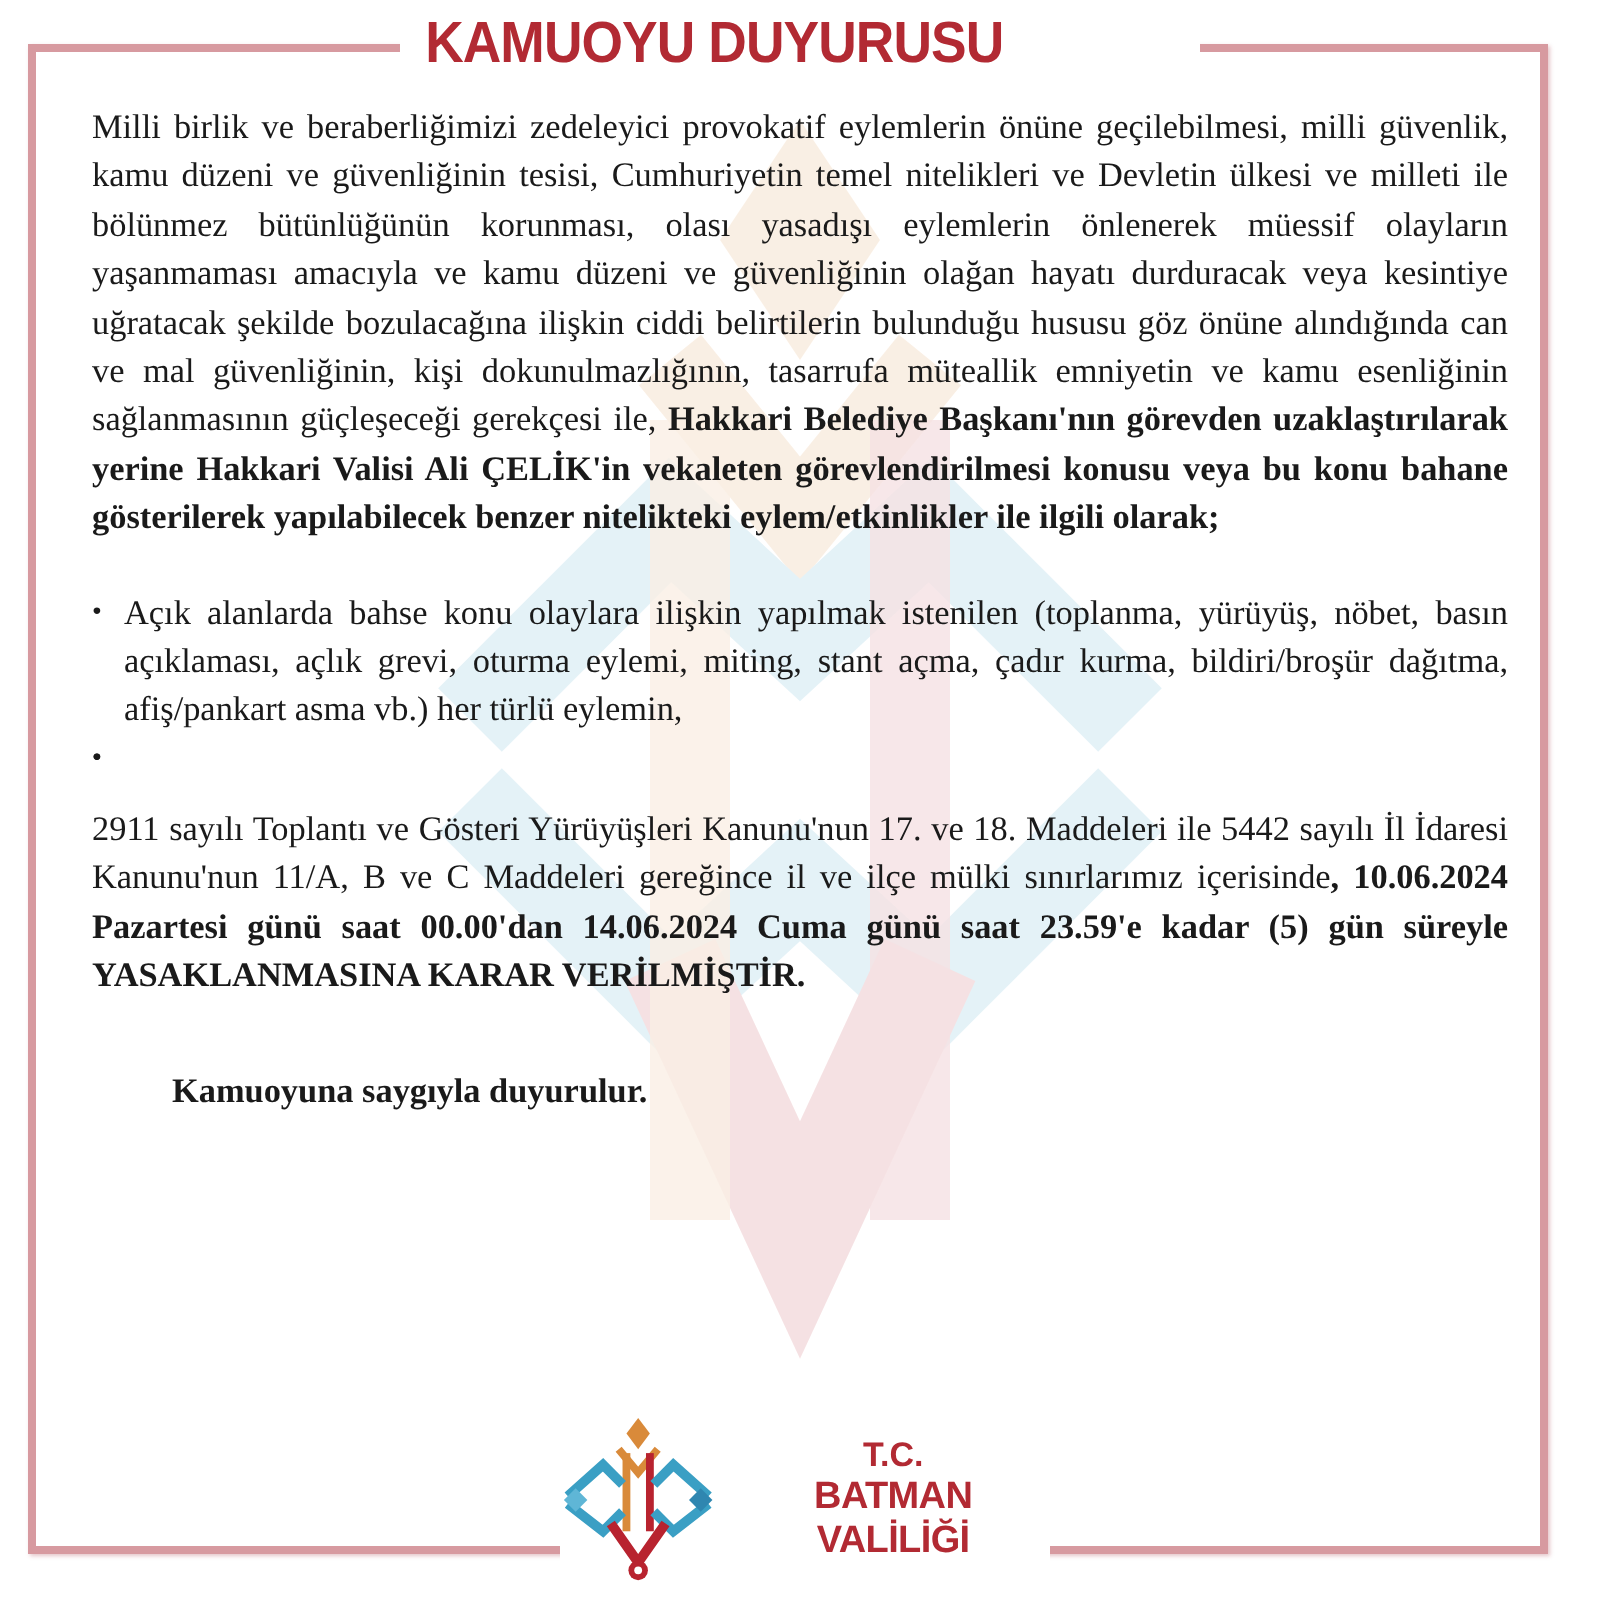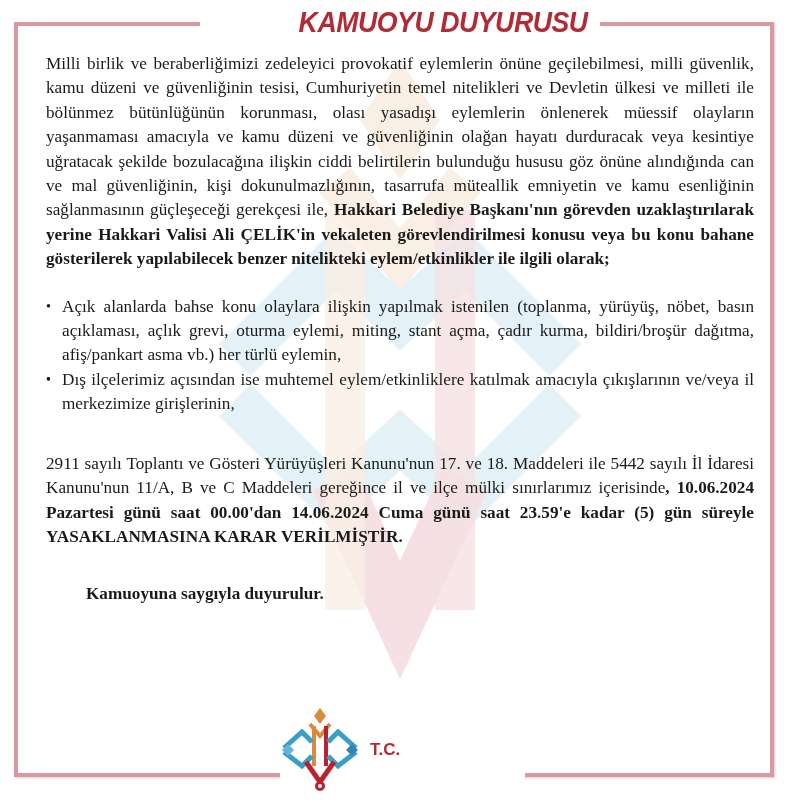--- a/index.html
+++ b/index.html
@@ -7,21 +7,21 @@
     width: 800px; height: 800px; background: #ffffff; position: relative; overflow: hidden;
     font-family: "Liberation Serif", "DejaVu Serif", serif; color: #1a1a1a;
   }
   .frame {
     position: absolute; left: 14px; top: 22px; width: 760px; height: 755px;
     border: 4px solid #d79aa0; box-sizing: border-box;
     box-shadow: 1px 1px 2px rgba(180,90,100,0.35);
   }
   .title-wrap {
     position: absolute; top: 0; left: 200px; width: 400px; height: 44px;
-    background: #ffffff; display: flex; align-items: center; justify-content: flex-end; font-style: italic;
+    background: #ffffff; display: flex; align-items: center; justify-content: flex-start;
   }
   .title {
     font-family: "Liberation Sans", "DejaVu Sans", sans-serif; font-weight: bold;
     font-size: 29px; color: #b22a33; letter-spacing: -0.5px; transform: scaleX(0.92);
   }
   .watermark {
     position: absolute; left: 215px; top: 60px; width: 370px; height: 640px; opacity: 0.13; pointer-events: none;
   }
   .content {
     position: absolute; left: 46px; top: 52px; width: 708px;
@@ -61,21 +61,21 @@
 <div class="title-wrap">
   <span class="title">KAMUOYU DUYURUSU</span>
 </div>
 
 <div class="content">
   <p><span>Milli birlik ve beraberliğimizi zedeleyici provokatif eylemlerin önüne geçilebilmesi, milli güvenlik, kamu düzeni ve güvenliğinin tesisi, Cumhuriyetin temel nitelikleri ve Devletin ülkesi ve milleti ile bölünmez bütünlüğünün korunması, olası yasadışı eylemlerin önlenerek müessif olayların yaşanmaması amacıyla ve kamu düzeni ve güvenliğinin olağan hayatı durduracak veya kesintiye uğratacak şekilde bozulacağına ilişkin ciddi belirtilerin bulunduğu hususu göz önüne alındığında can ve mal güvenliğinin, kişi dokunulmazlığının, tasarrufa müteallik emniyetin ve kamu esenliğinin sağlanmasının güçleşeceği gerekçesi ile,</span> <b>Hakkari Belediye Başkanı'nın görevden uzaklaştırılarak yerine Hakkari Valisi Ali ÇELİK'in vekaleten görevlendirilmesi konusu veya bu konu bahane gösterilerek yapılabilecek benzer nitelikteki eylem/etkinlikler ile ilgili olarak;</b></p>
 
   <ul class="bullets">
     <li><span class="dot">•</span><span>Açık alanlarda bahse konu olaylara ilişkin yapılmak istenilen (toplanma, yürüyüş, nöbet, basın açıklaması, açlık grevi, oturma eylemi, miting, stant açma, çadır kurma, bildiri/broşür dağıtma, afiş/pankart asma vb.) her türlü eylemin,</span></li>
     <li><span class="dot">•</span></li>
-    <li><span class="dot">•</span><span>Dış ilçelerimiz açısından ise muhtemel eylem/etkinliklere katılmak amacıyla çıkışlarının ve/veya il merkezimize girişlerinin,</span></li>
+    <li><span class="dot">•</span></li>
   </ul>
 
   <p class="law"><span>2911 sayılı Toplantı ve Gösteri Yürüyüşleri Kanunu'nun 17. ve 18. Maddeleri ile 5442 sayılı İl İdaresi Kanunu'nun 11/A, B ve C Maddeleri gereğince il ve ilçe mülki sınırlarımız içerisinde</span><b>, 10.06.2024 Pazartesi günü saat 00.00'dan 14.06.2024 Cuma günü saat 23.59'e kadar (5) gün süreyle YASAKLANMASINA KARAR VERİLMİŞTİR.</b></p>
 
   <p class="closing">Kamuoyuna saygıyla duyurulur.</p>
 </div>
 
 <div class="footer-wrap">
   <svg class="logo" viewBox="0 0 80 88">
     <polygon points="40,2 46,10 40,18 34,10" fill="#d98a3a"></polygon>
@@ -85,14 +85,15 @@
     <path d="M4,42 L22,26 L32,36 M48,36 L58,26 L76,42" stroke="#3a9fc4" stroke-width="5" fill="none"></path>
     <path d="M4,46 L22,60 L32,50 M48,50 L58,60 L76,46" stroke="#3a9fc4" stroke-width="5" fill="none"></path>
     <polygon points="2,44 8,38 14,44 8,50" fill="#5fb6d6"></polygon>
     <polygon points="66,44 72,38 78,44 72,50" fill="#2f86b0"></polygon>
     <path d="M26,56 L40,76 L54,56" stroke="#b8232f" stroke-width="5" fill="none"></path>
     <circle cx="40" cy="80" r="5" fill="#b8232f"></circle>
     <circle cx="40" cy="80" r="2" fill="#ffffff"></circle>
   </svg>
   <div class="org">
     <div class="tc">T.C.</div>
+    <div class="name">BATMAN VALİLİĞİ</div>
   </div>
 </div>
 
 </body></html>

